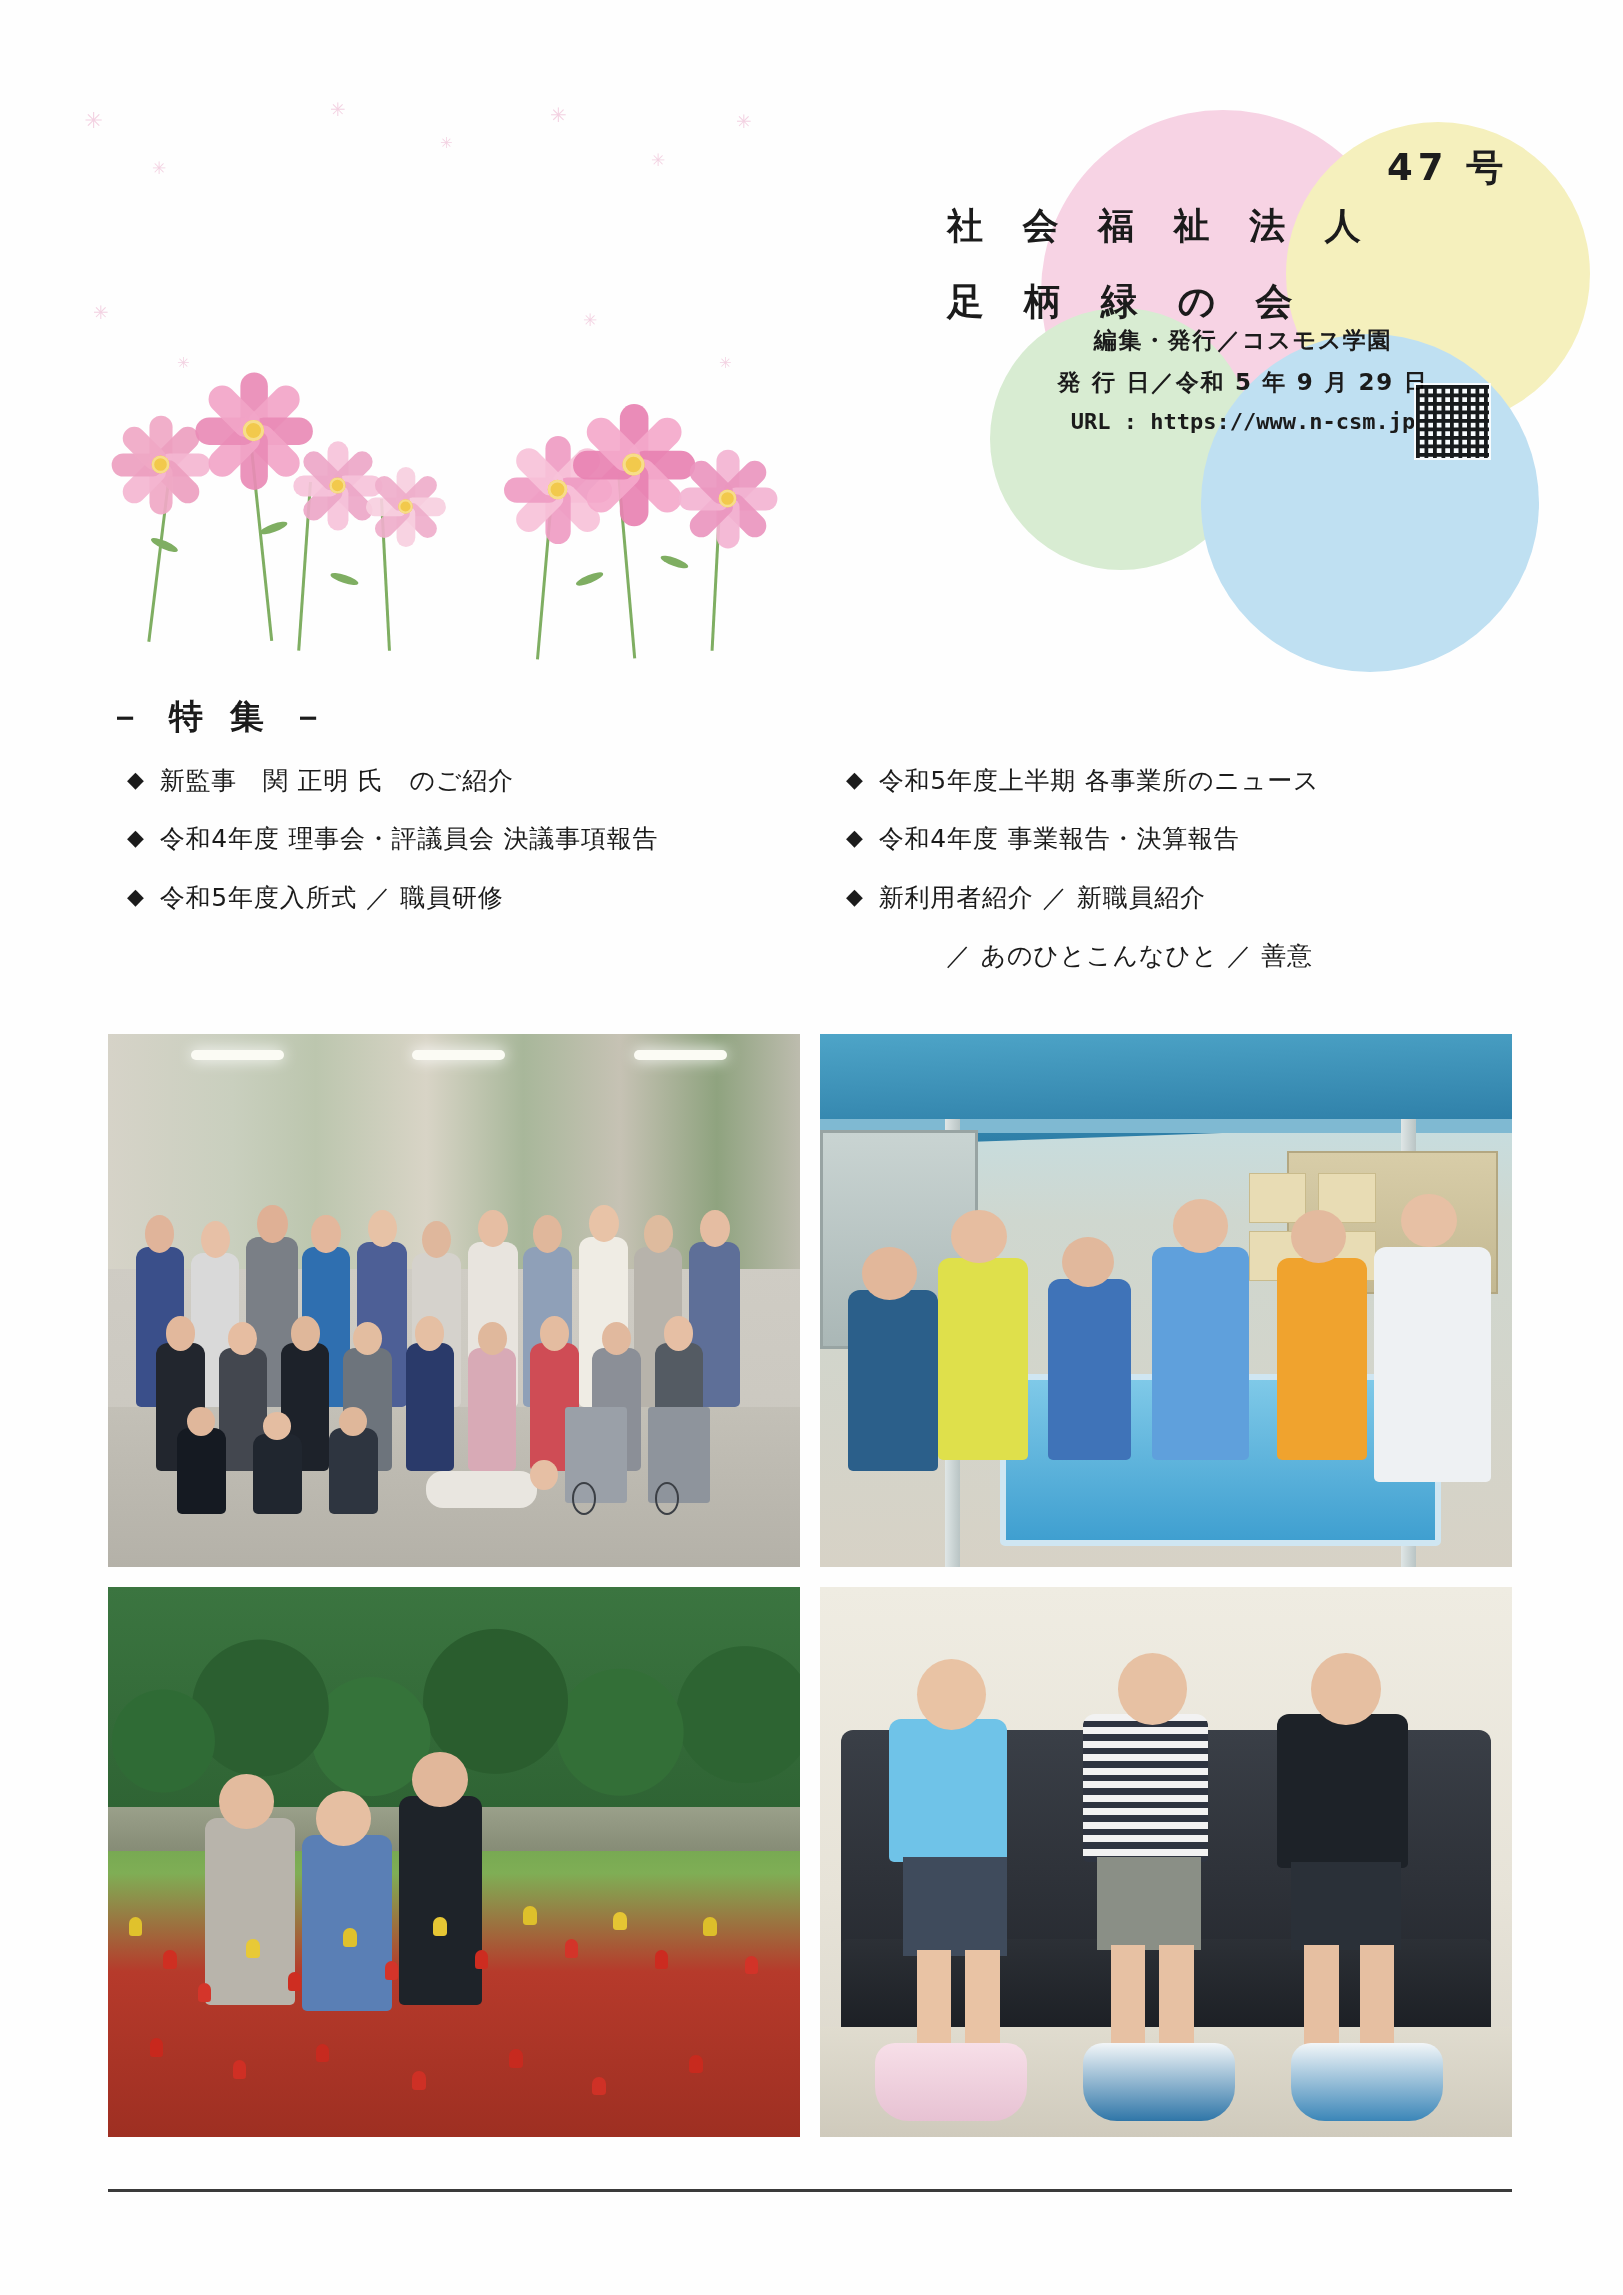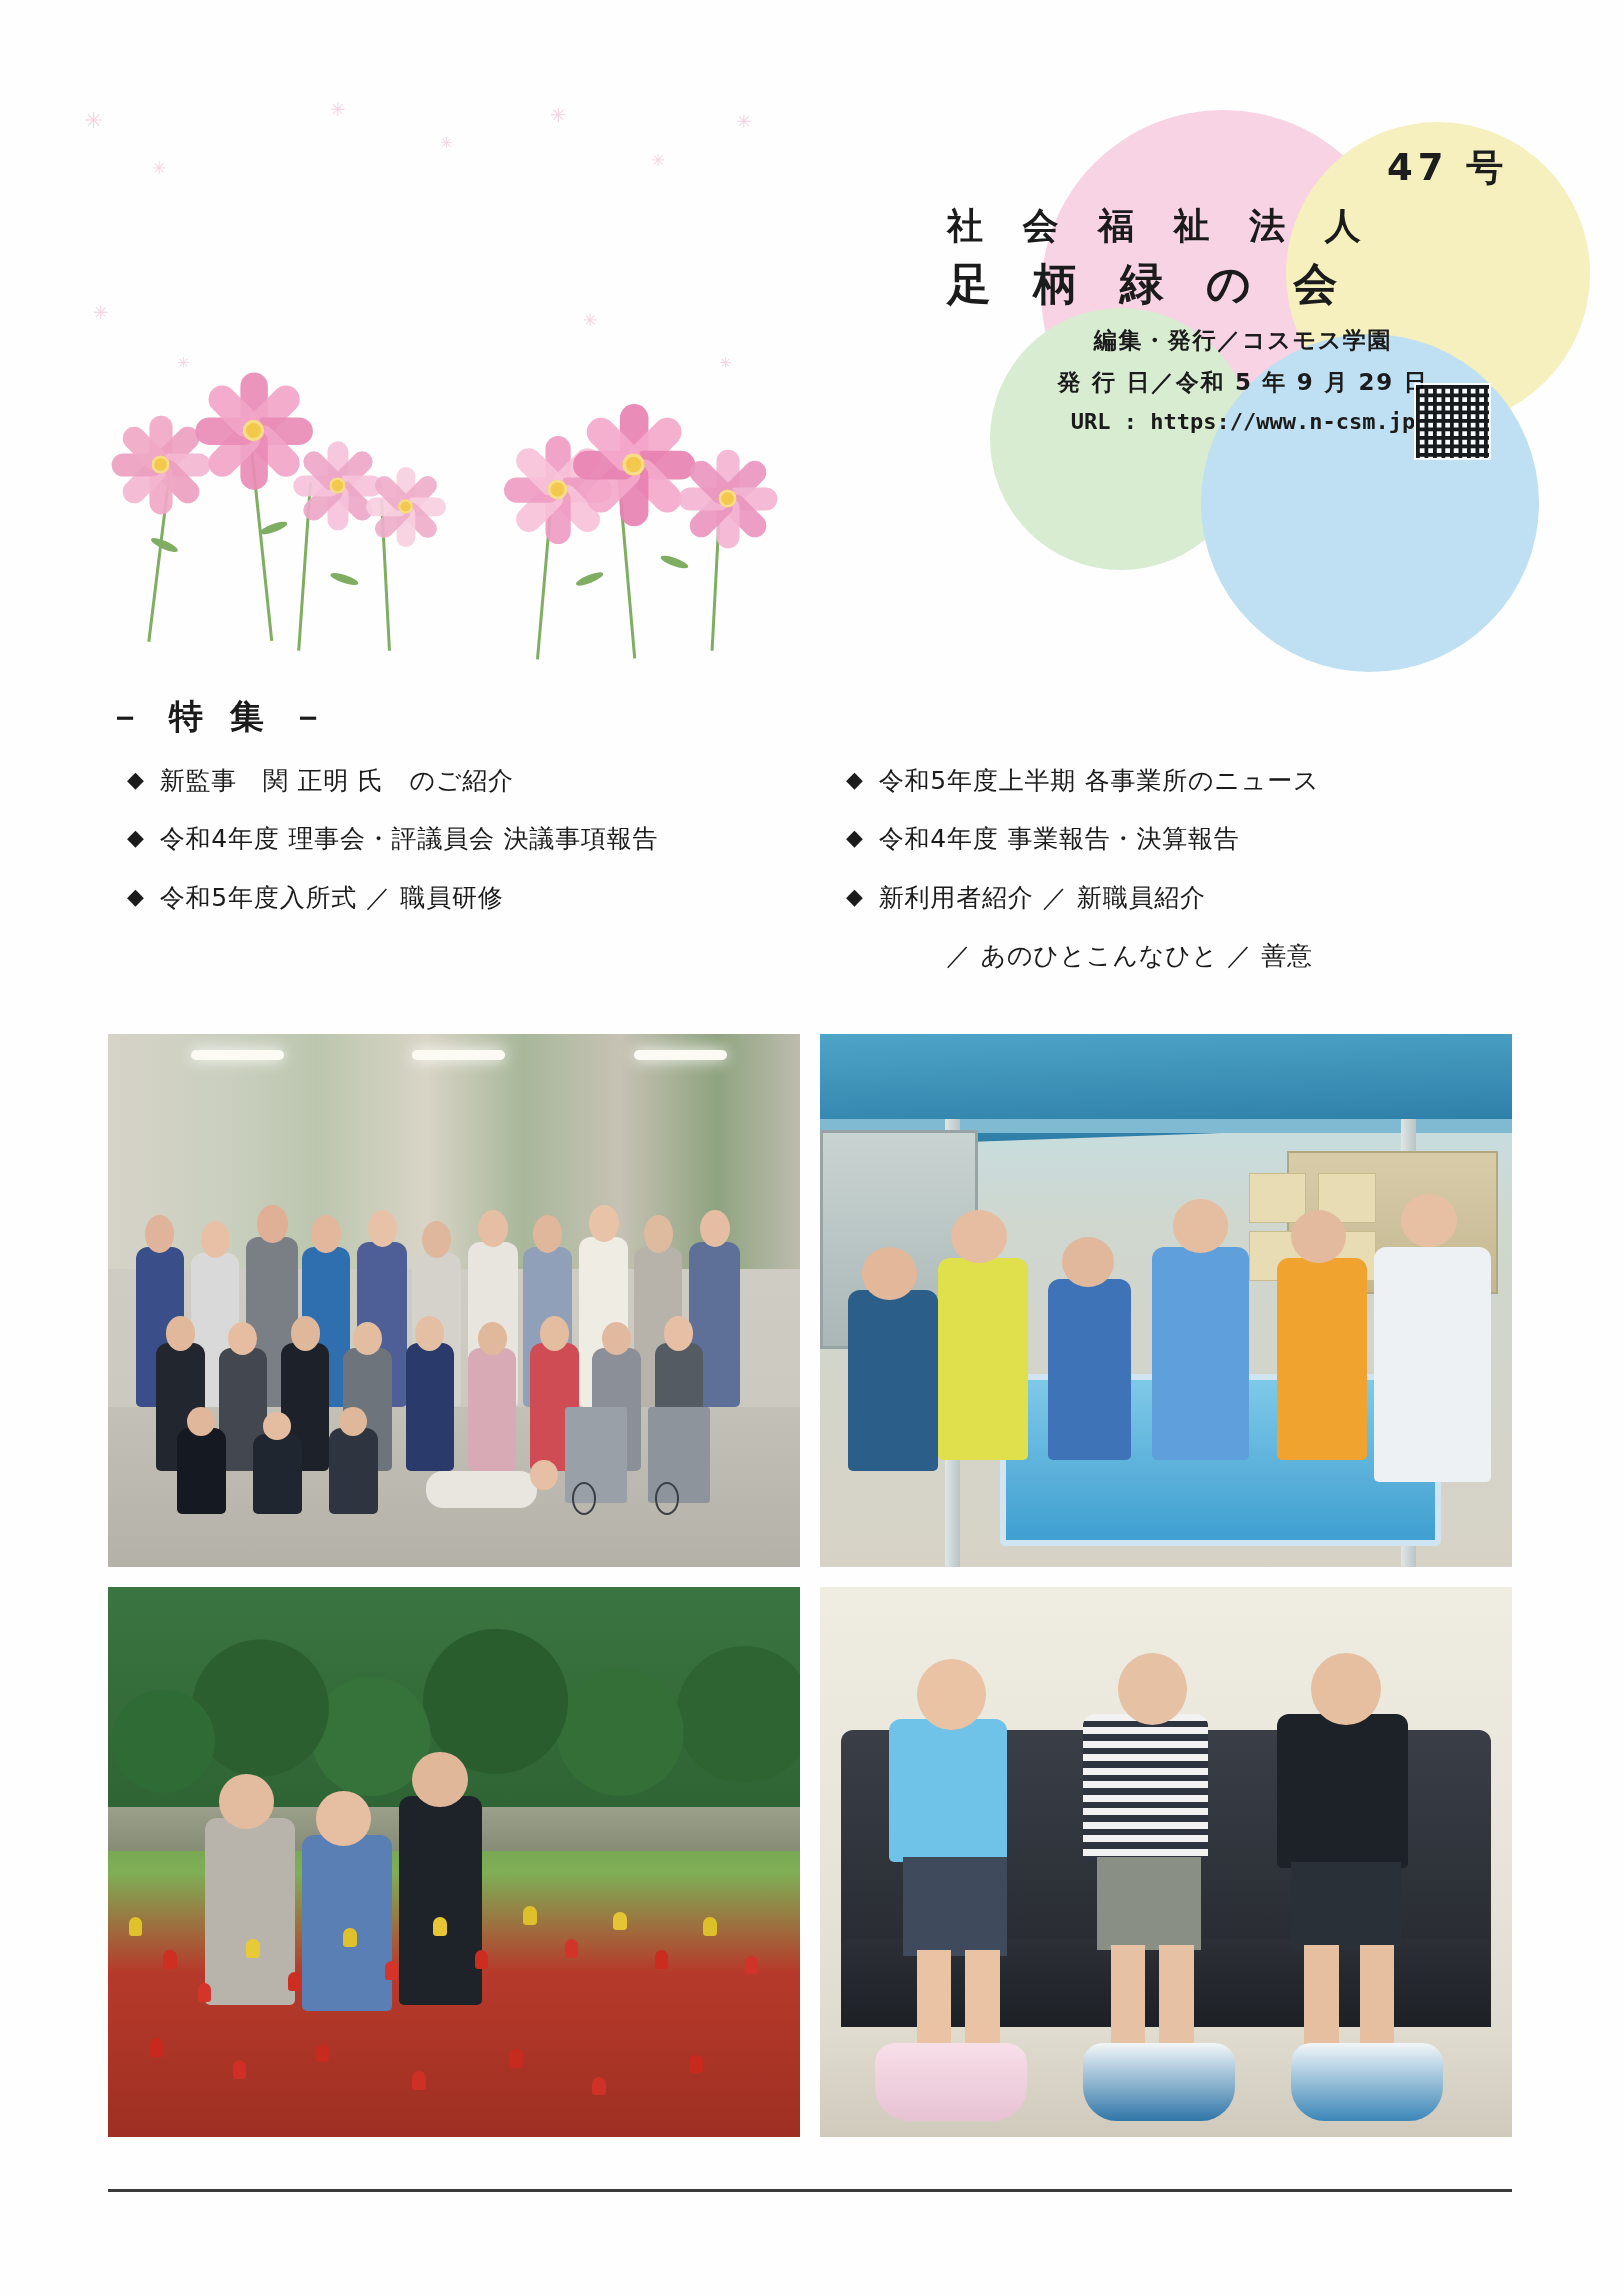--- a/index.html
+++ b/index.html
@@ -188,23 +188,23 @@
     width: 592px;
     font-family: "DejaVu Sans", sans-serif;
     color: #1b1b1b;
   }
   .org-name .l1 {
     font-size: 36px;
     letter-spacing: 13.5px;
     white-space: nowrap;
   }
   .org-name .l2 {
-    font-size: 44px;
+    font-size: 37px;
     letter-spacing: 13.5px;
-    margin-top: 4px;
+    margin-top: 26px;
     white-space: nowrap;
   }
   .pub-info {
     position: absolute;
     left: 101px; top: 224px;
     width: 592px;
     text-align: center;
     font-family: "DejaVu Sans", sans-serif;
     color: #1b1b1b;
   }

